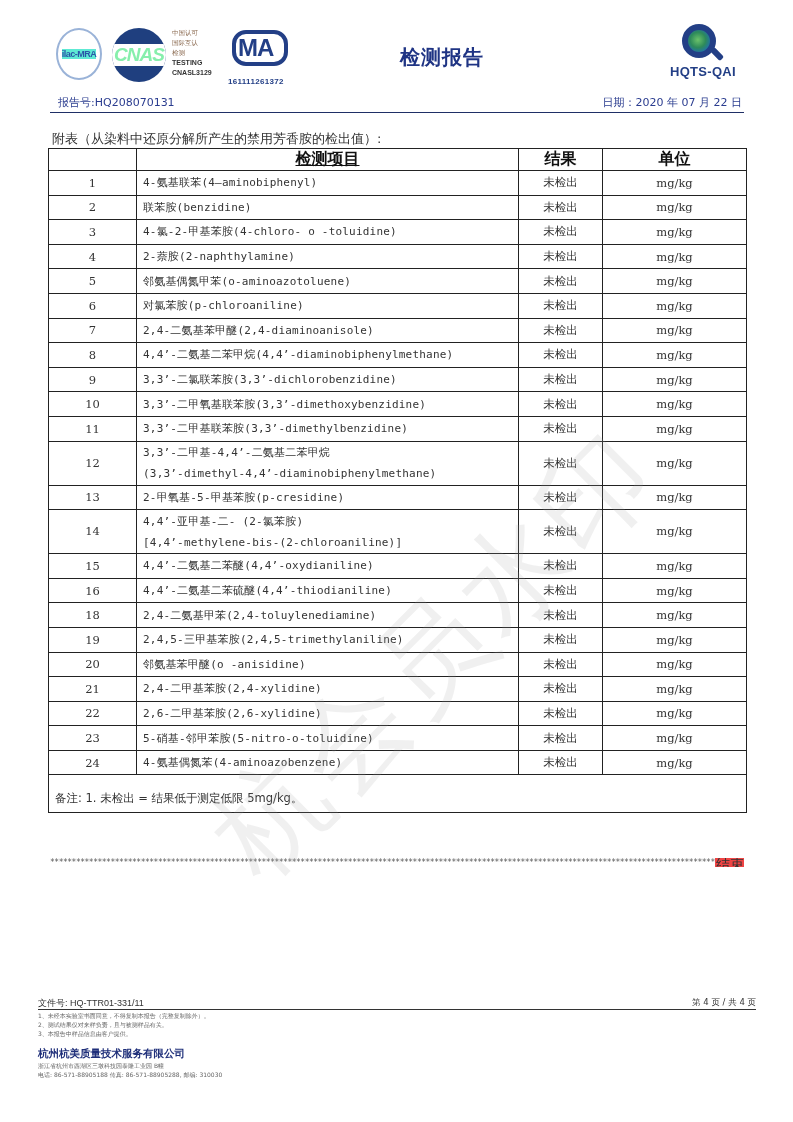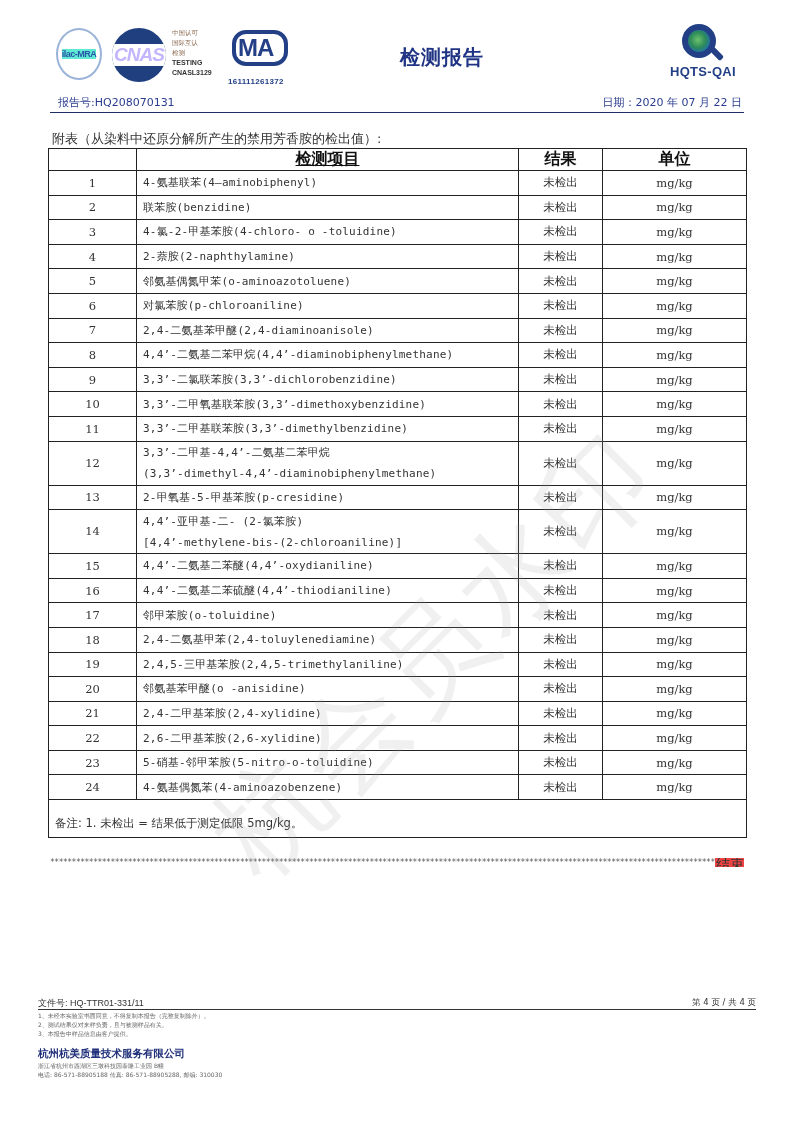--- a/index.html
+++ b/index.html
@@ -5,21 +5,21 @@
     html, body { margin: 0; padding: 0; background: #ffffff; }
     body { width: 793px; height: 1122px; position: relative; overflow: hidden; font-family: "DejaVu Serif", "Liberation Serif", serif; color: #222; }
     .page { position: absolute; left: 0; top: 0; width: 793px; height: 1122px; }
 
     
     .hdr { position: absolute; left: 48px; top: 22px; width: 700px; height: 68px; }
     .logo-ilac { position: absolute; left: 8px; top: 6px; width: 46px; height: 52px; border: 2px solid #9ab3d8; border-radius: 50%; box-sizing: border-box; display: flex; align-items: center; justify-content: center; }
     .logo-ilac span { font-family: "Liberation Sans", sans-serif; font-weight: bold; font-size: 9px; color: #2a56a8; letter-spacing: -0.5px; background: #5eead4; }
     .logo-cnas { position: absolute; left: 64px; top: 6px; width: 54px; height: 54px; border-radius: 50%; background: #1f3f7f; overflow: hidden; }
     .logo-cnas .band { position: absolute; left: -4px; top: 16px; width: 62px; height: 22px; background: #fff; }
-    .logo-cnas span { position: absolute; left: 2px; top: 16px; font-family: "Liberation Sans", sans-serif; font-style: italic; font-weight: bold; font-size: 19px; color: #c4b5fd; letter-spacing: -1px; }
+    .logo-cnas span { position: absolute; left: 2px; top: 16px; font-family: "Liberation Sans", sans-serif; font-style: italic; font-weight: bold; font-size: 19px; color: #86efac; letter-spacing: -1px; }
     .cnas-text { position: absolute; left: 124px; top: 6px; font-family: "Liberation Sans", sans-serif; font-size: 6.5px; line-height: 10px; color: #8b6a50; }
     .cnas-text .en { color: #333; font-weight: bold; font-size: 7px; }
     .logo-ma { position: absolute; left: 178px; top: 8px; width: 66px; height: 40px; }
     .logo-ma .box { position: absolute; left: 6px; top: 0; width: 56px; height: 36px; border: 4px solid #233f86; border-radius: 14px; box-sizing: border-box; }
     .logo-ma .ma { position: absolute; left: 12px; top: 4px; font-family: "Liberation Sans", sans-serif; font-weight: bold; font-size: 24px; color: #233f86; letter-spacing: -1px; }
     .ma-num { position: absolute; left: 180px; top: 55px; font-family: "Liberation Sans", sans-serif; font-weight: bold; font-size: 8px; color: #233f86; letter-spacing: 0.3px; }
     .title { position: absolute; left: 352px; top: 22px; font-family: "DejaVu Sans", sans-serif; font-weight: bold; font-size: 20px; color: #1f3484; letter-spacing: 1px; }
     .logo-hqts { position: absolute; left: 606px; top: 2px; width: 92px; height: 64px; }
     .logo-hqts .ring { position: absolute; left: 28px; top: 0; width: 34px; height: 34px; border: 6px solid #233f86; border-radius: 50%; box-sizing: border-box; background: radial-gradient(circle at 45% 45%, #6bc26a 0%, #2d8a5a 45%, #1f6fb2 80%); }
     .logo-hqts .handle { position: absolute; left: 56px; top: 27px; width: 14px; height: 6px; background: #233f86; transform: rotate(45deg); border-radius: 2px; }
@@ -232,28 +232,20 @@
         </tr>
         <tr>
           <td class="no">16</td>
           <td class="name">
             <div>4,4’-二氨基二苯硫醚(4,4’-thiodianiline)</div>
           </td>
           <td class="res">未检出</td>
           <td class="unit">mg/kg</td>
         </tr>
         <tr>
-          <td class="no">17</td>
-          <td class="name">
-            <div>邻甲苯胺(o-toluidine)</div>
-          </td>
-          <td class="res">未检出</td>
-          <td class="unit">mg/kg</td>
-        </tr>
-        <tr>
           <td class="no">18</td>
           <td class="name">
             <div>2,4-二氨基甲苯(2,4-toluylenediamine)</div>
           </td>
           <td class="res">未检出</td>
           <td class="unit">mg/kg</td>
         </tr>
         <tr>
           <td class="no">19</td>
           <td class="name">

